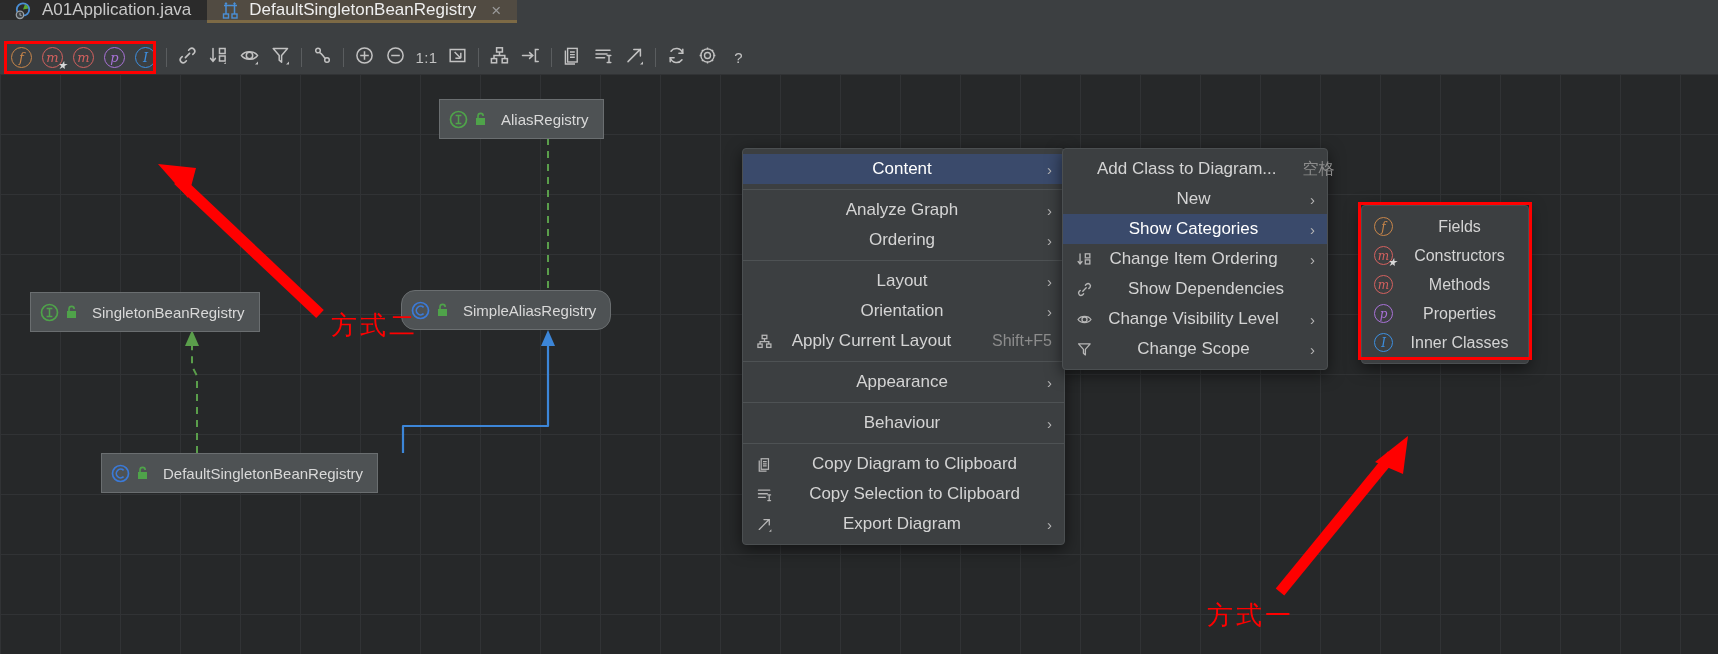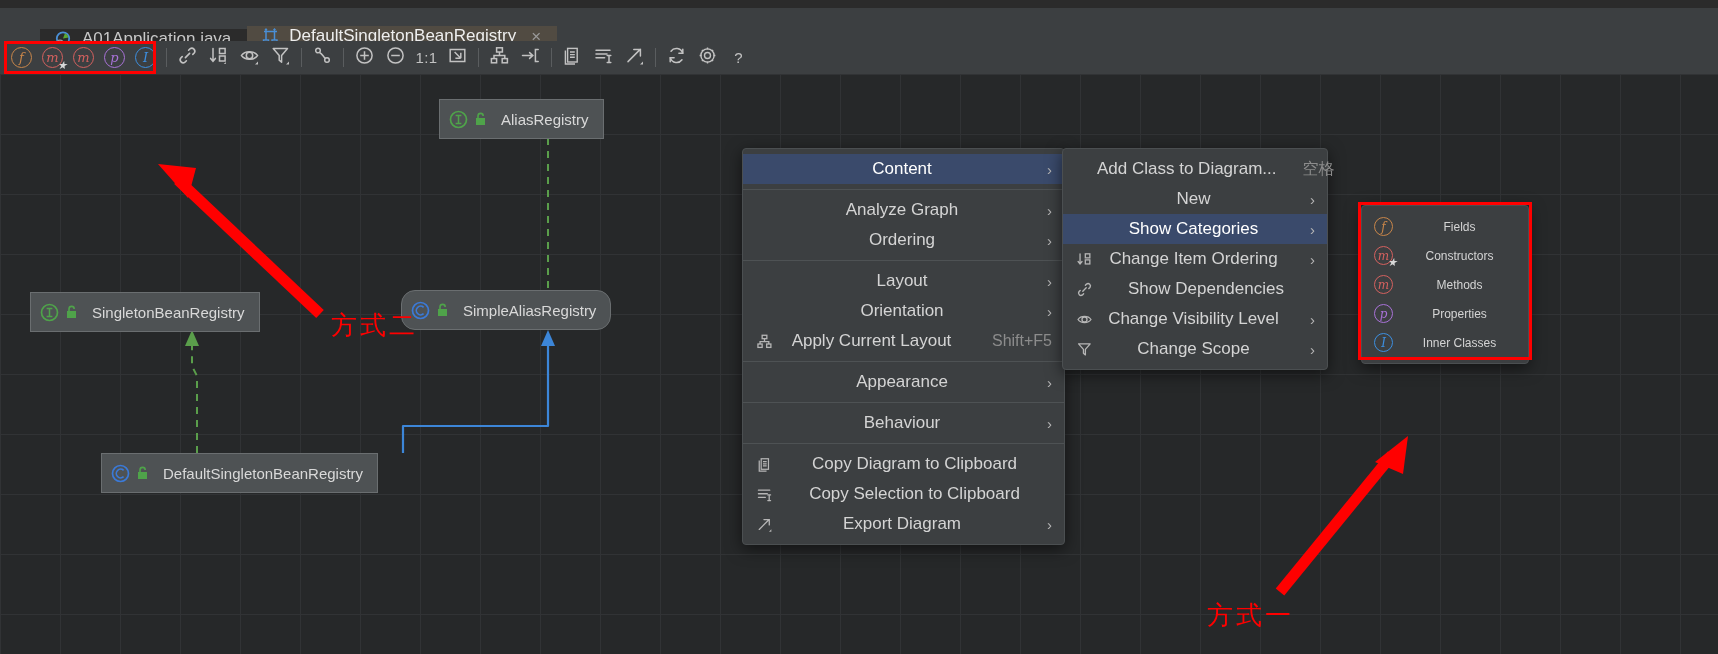--- a/index.html
+++ b/index.html
@@ -6,23 +6,23 @@
   html, body {
     width: 1718px; height: 654px;
     background: #2b2b2b;
     font-family: "Liberation Sans", "DejaVu Sans", sans-serif;
     overflow: hidden;
   }
   #root { position: relative; width: 1718px; height: 654px; }
 
   
   .tabbar {
-    position: absolute; left: 0; top: 8px; width: 1718px; height: 41px;
+    position: absolute; left: 0; top: 0; width: 1718px; height: 41px;
     background: #3c3f41;
-    display: flex; align-items: flex-end; padding-left: 40px;
+    display: flex; align-items: flex-start;
   }
   .tab {
     display: flex; align-items: center; gap: 9px;
     padding: 0 16px 0 14px;
     font-size: 17px; color: #bbbbbb;
     position: relative;
   }
   .tab.inactive { background: #2b2b2b; color: #c8c8c8; }
   .tab.active {
     background: #514b42; color: #eeeeee;
@@ -145,21 +145,21 @@
   .mi .mi-lbl { flex: 1; padding-left: 2px; }
   .mi .mi-acc {
     color: #8c8c8c; font-size: 16px; padding-left: 26px;
   }
   .mi .mi-arrow {
     color: #b5b5b5; font-size: 15px; padding-left: 20px;
   }
   .msep { height: 1px; background: #4e5254; margin: 5px 0; }
 
   .menu-cat .mi { height: 29px; padding-left: 12px; }
-  .menu-cat .mi .mi-lbl { padding-left: 10px; font-size: 12px; }
+  .menu-cat .mi .mi-lbl { padding-left: 10px; font-size: 16px; }
 
   .redbox-cat {
     position: absolute;
     border: 3px solid #ff0000;
     pointer-events: none;
   }
 </style>
 </head>
 <body>
 

